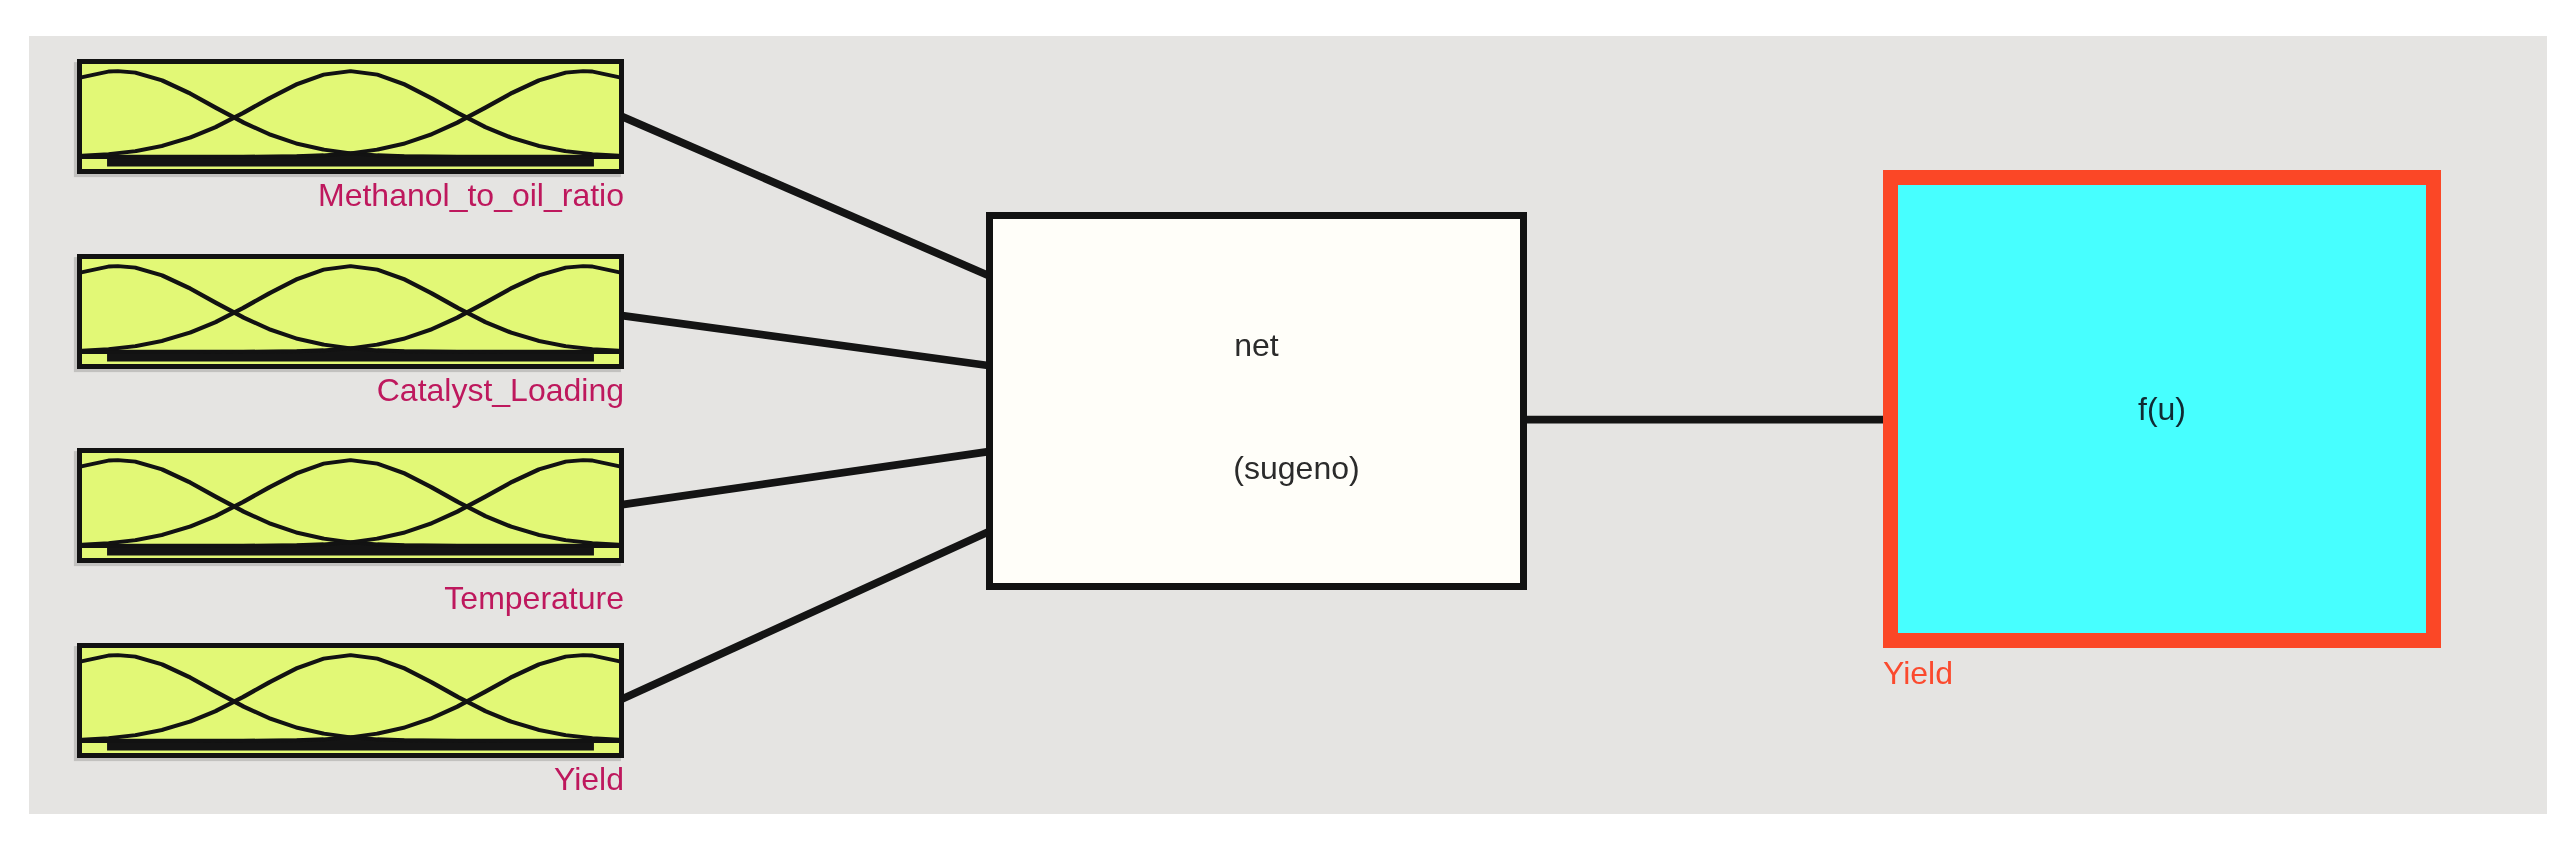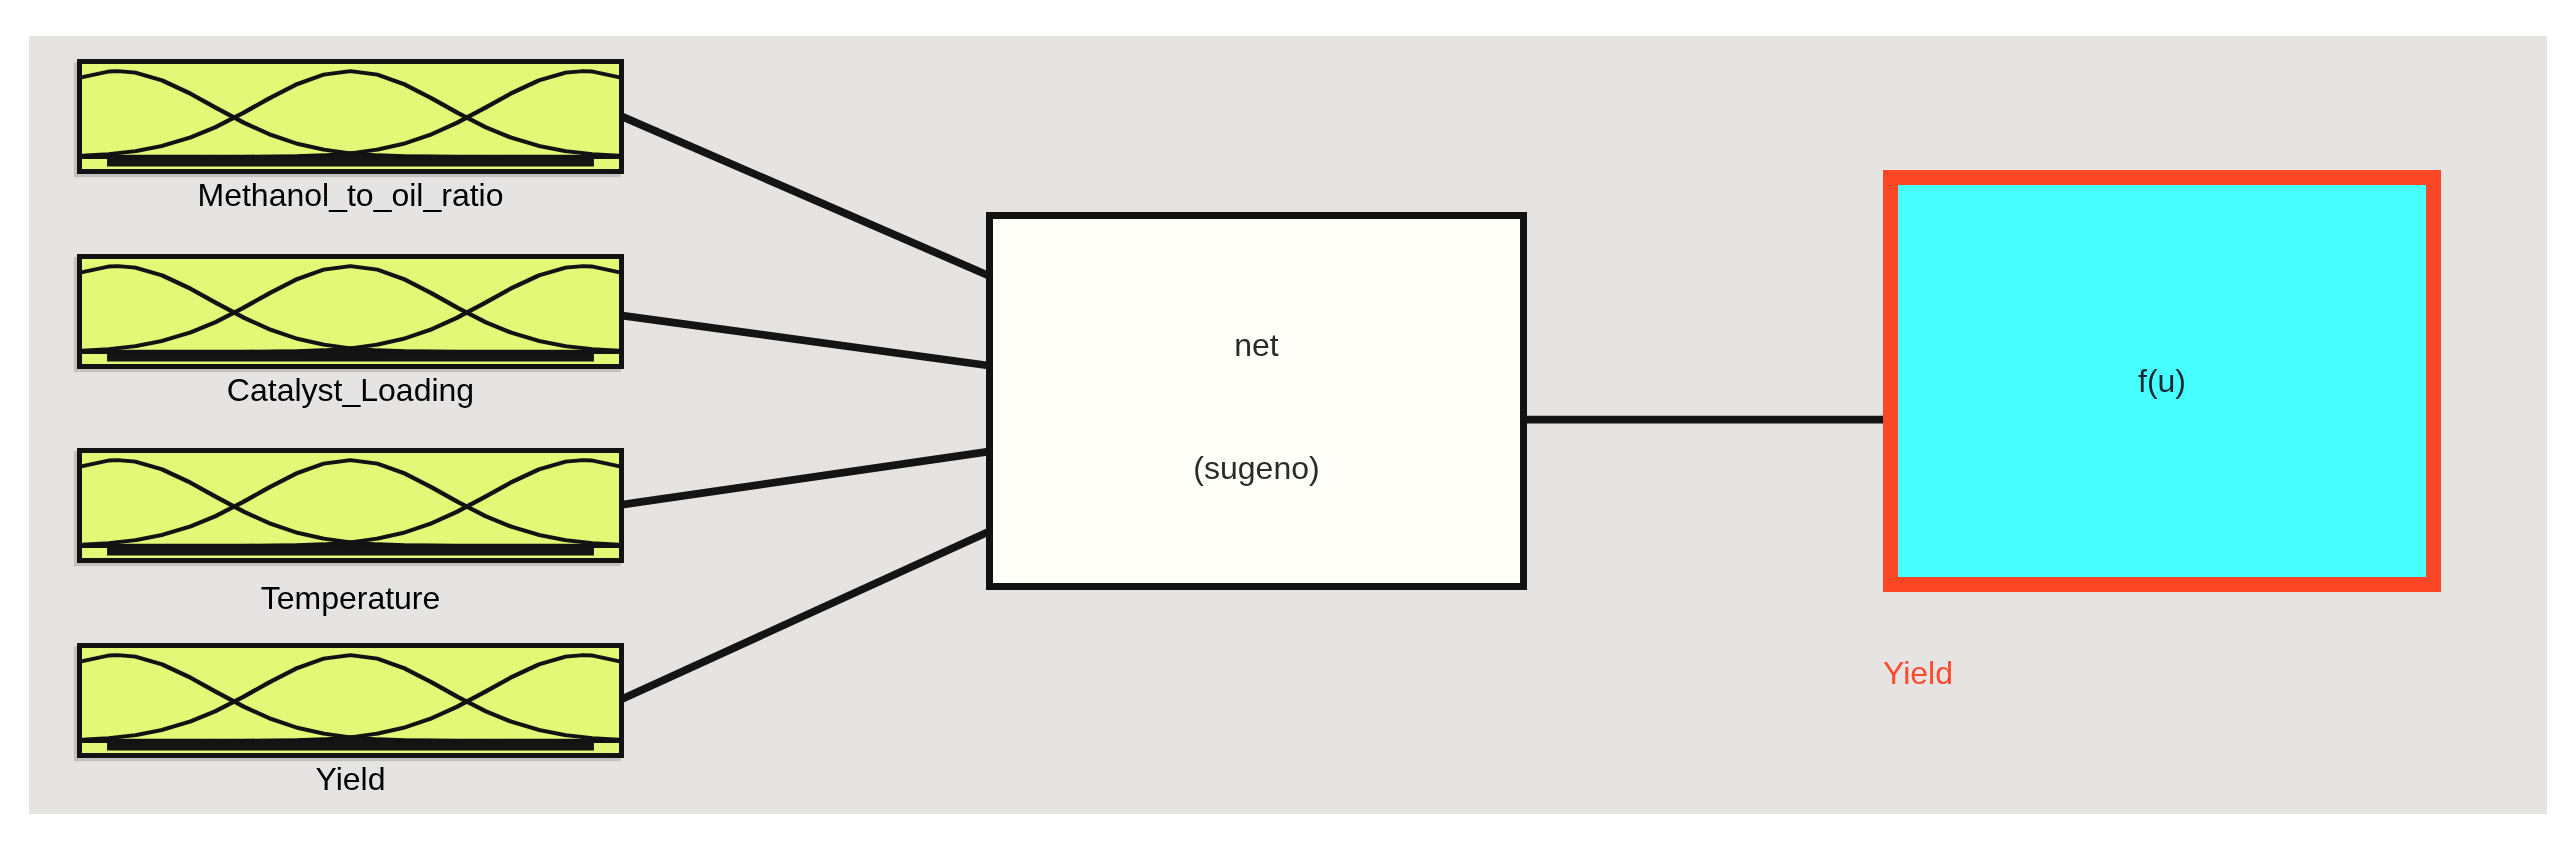--- a/index.html
+++ b/index.html
@@ -18,34 +18,34 @@
   .input-node{
     left:77px;width:547px;height:115px;
     background:#e2f876;border:5.4px solid #121212;
     box-shadow:-3.1px 3.1px 0 rgba(150,150,148,0.45);
   }
   .input-node svg{display:block;width:100%;height:100%;}
   .mf-curve{fill:none;stroke:#121212;stroke-width:3.2;stroke-linejoin:round;stroke-linecap:round;}
   .mf-axis{stroke:#75833c;stroke-width:4;}
   .node-label{
     position:absolute;left:77px;width:547px;height:37px;line-height:37px;
-    text-align:center;font-size:32px;color:#000000;white-space:nowrap;
+    text-align:right;font-size:32px;color:#be185d;white-space:nowrap;
   }
   .fis-node{
     left:986px;top:212px;width:541px;height:378px;
     background:#fffef9;border:7.7px solid #121212;
   }
   .fis-text{
     position:absolute;left:0;width:100%;text-align:center;
     font-size:32px;color:#2b2b2b;transform:translateY(-50%);
   }
   .fis-name{top:34.7%;}
-  .fis-type{top:68.5%;}
+  .fis-type{top:68.5%;padding-left:40px;}
   .output-node{
-    left:1883px;top:170px;width:558px;height:422px;
+    left:1883px;top:170px;width:558px;height:478px;
     background:#47ffff;border:15.4px solid #fb4726;
     display:flex;align-items:center;justify-content:center;
     font-size:32px;color:#102a33;
   }
   .yield-label{
     position:absolute;left:1883px;top:656px;width:558px;height:35px;line-height:35px;
     text-align:left;font-size:32px;color:#fb4a2e;
   }
 </style>
 </head>

